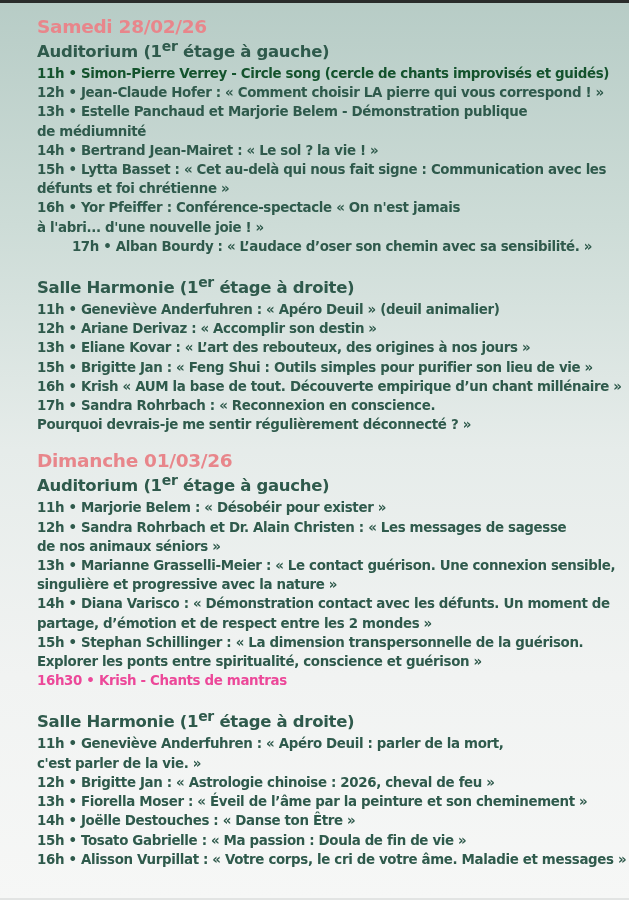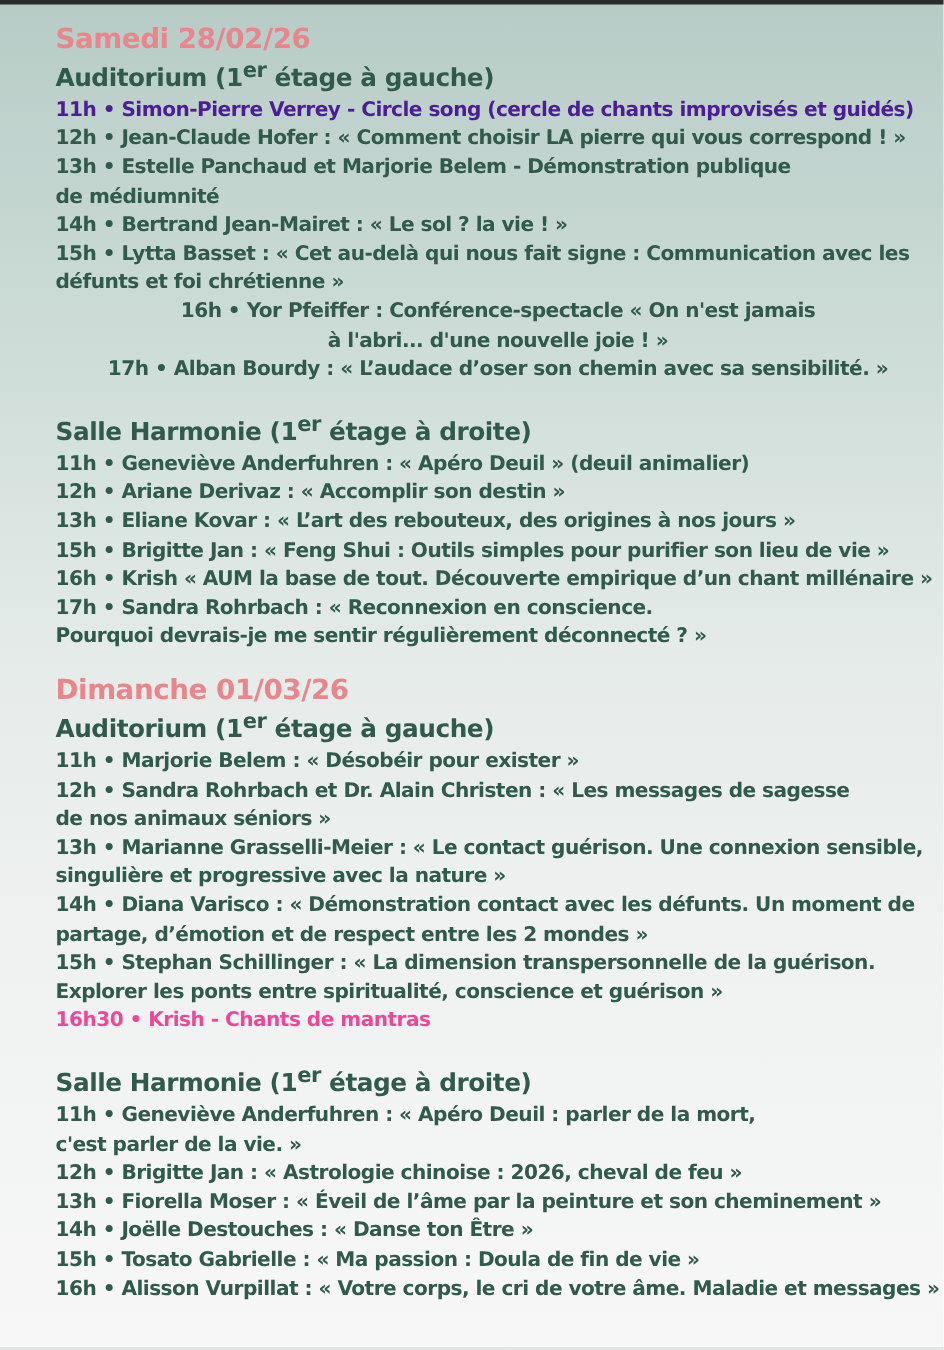--- a/index.html
+++ b/index.html
@@ -36,28 +36,28 @@
 
 <div class="topbar"></div>
 
 <div class="content">
 
   <div>
     <div class="day" style="color: rgb(232, 134, 139);">Samedi 28/02/26</div>
 
     <div>
       <div class="room" style="color: rgb(47, 90, 76);"><span>Auditorium (1</span><sup>er</sup><span> étage à gauche)</span></div>
-      <div class="item" style="color: #4c1d95;">11h • Simon-Pierre Verrey - Circle song (cercle de chants improvisés et guidés)</div>
+      <div class="item" style="color: #14532d;">11h • Simon-Pierre Verrey - Circle song (cercle de chants improvisés et guidés)</div>
       <div class="item" style="color: rgb(47, 90, 76);">12h • Jean-Claude Hofer : « Comment choisir LA pierre qui vous correspond ! »</div>
       <div class="item" style="color: rgb(47, 90, 76);">13h • Estelle Panchaud et Marjorie Belem - Démonstration publique
 de médiumnité</div>
       <div class="item" style="color: rgb(47, 90, 76);">14h • Bertrand Jean-Mairet : « Le sol ? la vie ! »</div>
       <div class="item" style="color: rgb(47, 90, 76);">15h • Lytta Basset : « Cet au-delà qui nous fait signe : Communication avec les
 défunts et foi chrétienne »</div>
-      <div class="item" style="color: rgb(47, 90, 76); text-align: center;">16h • Yor Pfeiffer : Conférence-spectacle « On n'est jamais
+      <div class="item" style="color: rgb(47, 90, 76);">16h • Yor Pfeiffer : Conférence-spectacle « On n'est jamais
 à l'abri... d'une nouvelle joie ! »</div>
       <div class="item" style="color: rgb(47, 90, 76); text-align: center;">17h • Alban Bourdy : « L’audace d’oser son chemin avec sa sensibilité. »</div>
     </div>
 
     <div class="gap"></div>
 
     <div>
       <div class="room" style="color: rgb(47, 90, 76);"><span>Salle Harmonie (1</span><sup>er</sup><span> étage à droite)</span></div>
       <div class="item" style="color: rgb(47, 90, 76);">11h • Geneviève Anderfuhren : « Apéro Deuil » (deuil animalier)</div>
       <div class="item" style="color: rgb(47, 90, 76);">12h • Ariane Derivaz : « Accomplir son destin »</div>

